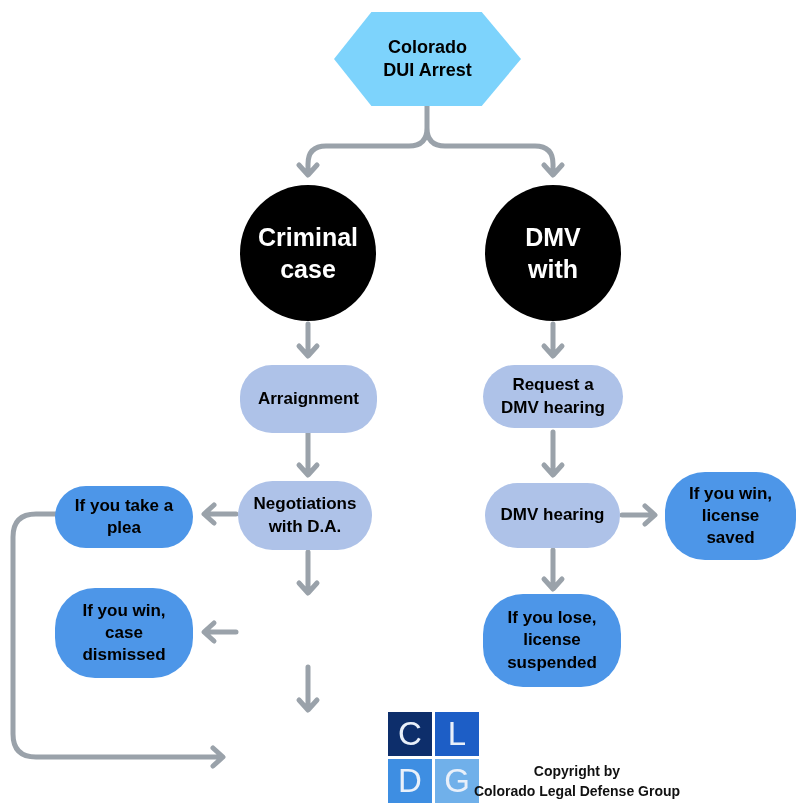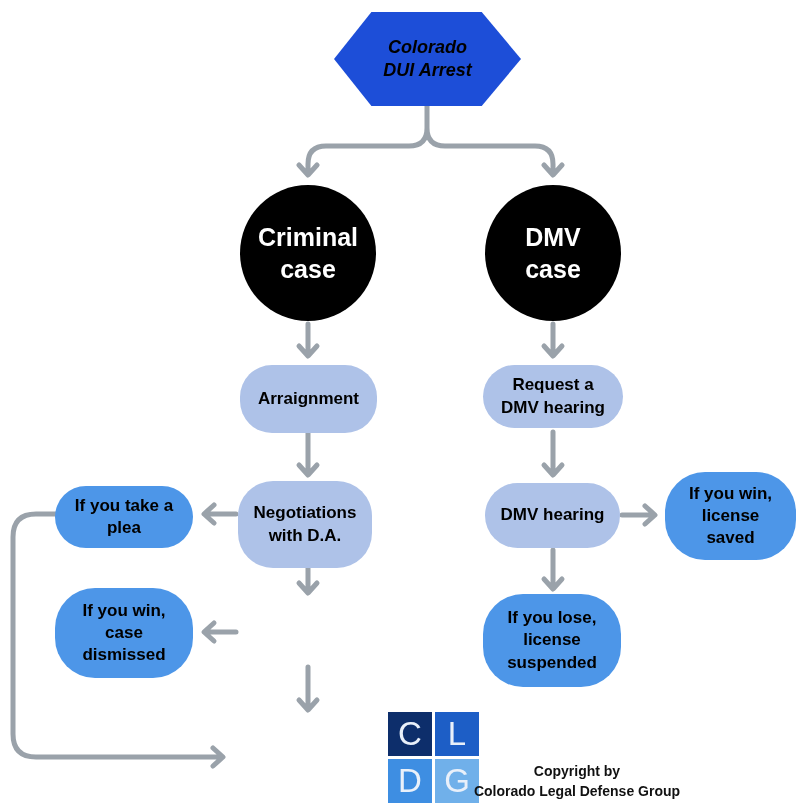--- a/index.html
+++ b/index.html
@@ -14,24 +14,23 @@
   .node{
     position:absolute;
     display:flex;align-items:center;justify-content:center;
     text-align:center;
     font-weight:bold;
     color:#000000;
     box-sizing:border-box;
   }
   .label{white-space:pre-line;line-height:1.3;}
   .hexagon{
-    background:#1d4ed8;
+    background:#7dd3fc;
     clip-path:polygon(0 50%, 20% 0, 79% 0, 100% 50%, 79% 100%, 20% 100%);
     font-size:18px;
-    font-style:italic;
   }
   .circle{
     background:#000000;
     border-radius:50%;
     color:#ffffff;
     font-size:25px;
   }
   .pill-light{
     background:#aec2e8;
     font-size:17px;
@@ -86,28 +85,28 @@
 DUI Arrest</span>
   </div>
 
   <div class="node circle" style="left:240px;top:185px;width:136px;height:136px;">
     <span class="label">Criminal
 case</span>
   </div>
 
   <div class="node circle" style="left:485px;top:185px;width:136px;height:136px;">
     <span class="label">DMV
-case</span>
+with</span>
   </div>
 
   <div class="node pill-light" style="left:240px;top:365px;width:137px;height:68px;border-radius:32px;">
     <span class="label">Arraignment</span>
   </div>
 
-  <div class="node pill-light" style="left:238px;top:481px;width:134px;height:87px;border-radius:35px;">
+  <div class="node pill-light" style="left:238px;top:481px;width:134px;height:69px;border-radius:35px;">
     <span class="label">Negotiations
 with D.A.</span>
   </div>
 
   <div class="node pill-bright" style="left:55px;top:486px;width:138px;height:62px;border-radius:31px;align-items:center;">
     <span class="label">If you take a
 plea</span>
   </div>
 
 

